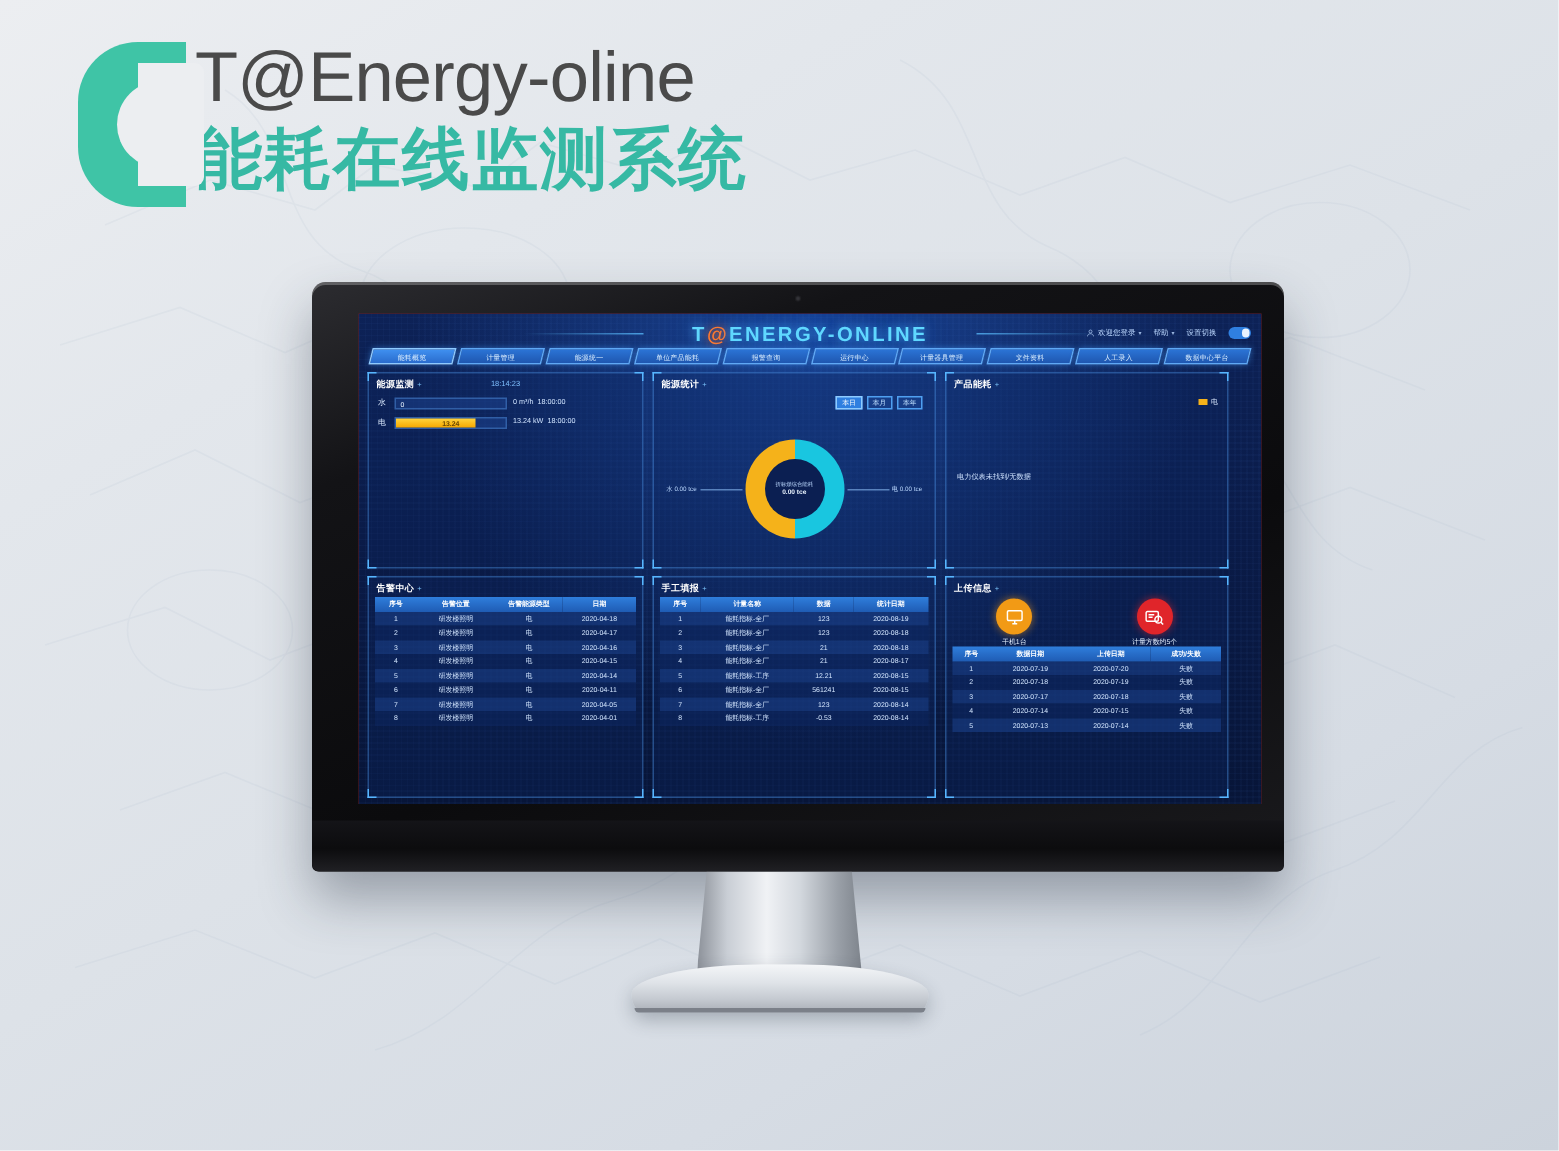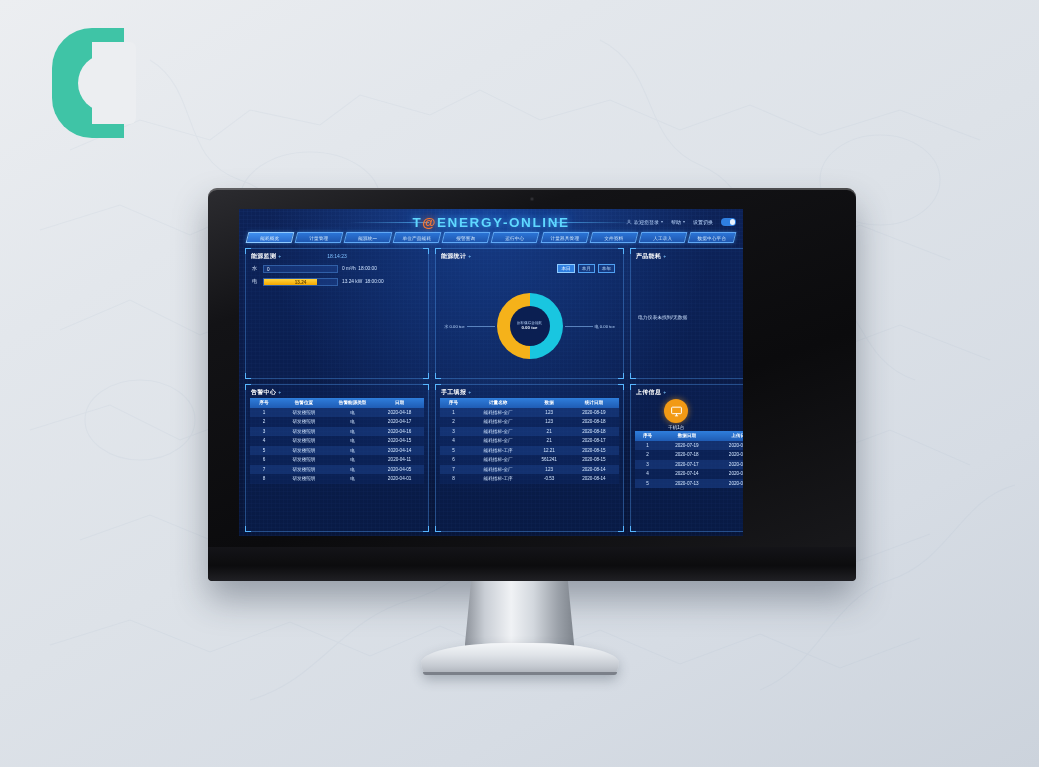--- a/index.html
+++ b/index.html
@@ -40,21 +40,21 @@
     background:linear-gradient(160deg,#2c2c30 0%,#131316 22%,#0b0b0d 60%,#1a1a1d 100%);
     border-radius:9px 9px 4px 4px;
     box-shadow:0 18px 34px rgba(40,50,65,.38), 0 2px 0 rgba(255,255,255,.25) inset;
   }
   .cam { position:absolute; left:50%; top:9px; width:4px; height:4px; margin-left:-2px;
          border-radius:50%; background:#3a3a40; box-shadow:0 0 2px #000 inset; }
   .bezel-bottom { position:absolute; left:0; right:0; bottom:0; height:34px;
      background:linear-gradient(180deg,#141418 0%,#0c0c0e 55%,#202024 100%); border-radius:0 0 5px 5px; }
 
   .screen {
-    position:absolute; left:31px; top:21px; width:504px; height:327px;
+    position:absolute; left:31px; top:21px; width:602px; height:327px;
     background:#7f1d1d; overflow:hidden;
   }
   .stand-neck {
     position:absolute; left:50%; margin-left:-55px; top:581px; width:110px; height:68px;
     background:linear-gradient(90deg,#8d929a 0%,#c9ced5 18%,#f0f2f5 42%,#d3d8de 62%,#9aa0a8 85%,#7d838b 100%);
     clip-path:polygon(6% 0, 94% 0, 100% 100%, 0% 100%);
   }
   .stand-base {
     position:absolute; left:50%; margin-left:-99px; top:643px; width:198px; height:32px;
     background:linear-gradient(180deg,#f4f6f8 0%,#dfe3e8 38%,#c5cad1 72%,#a9aeb6 100%);
@@ -197,20 +197,24 @@
     </g>
   </svg>
 </div>
 
 <div class="brand">
   <div class="brand-mark">
     <div class="c-outer"></div>
     <div class="c-notch"></div>
     <div class="c-inner"></div>
   </div>
+  <div class="brand-text">
+    <div class="brand-title">T@Energy-oline</div>
+    <div class="brand-sub">能耗在线监测系统</div>
+  </div>
 </div>
 
 <div class="monitor">
   <div class="monitor-bezel"></div>
   <div class="cam"></div>
   <div class="bezel-bottom"></div>
 
   <div class="screen">
     <div class="dash">
 

